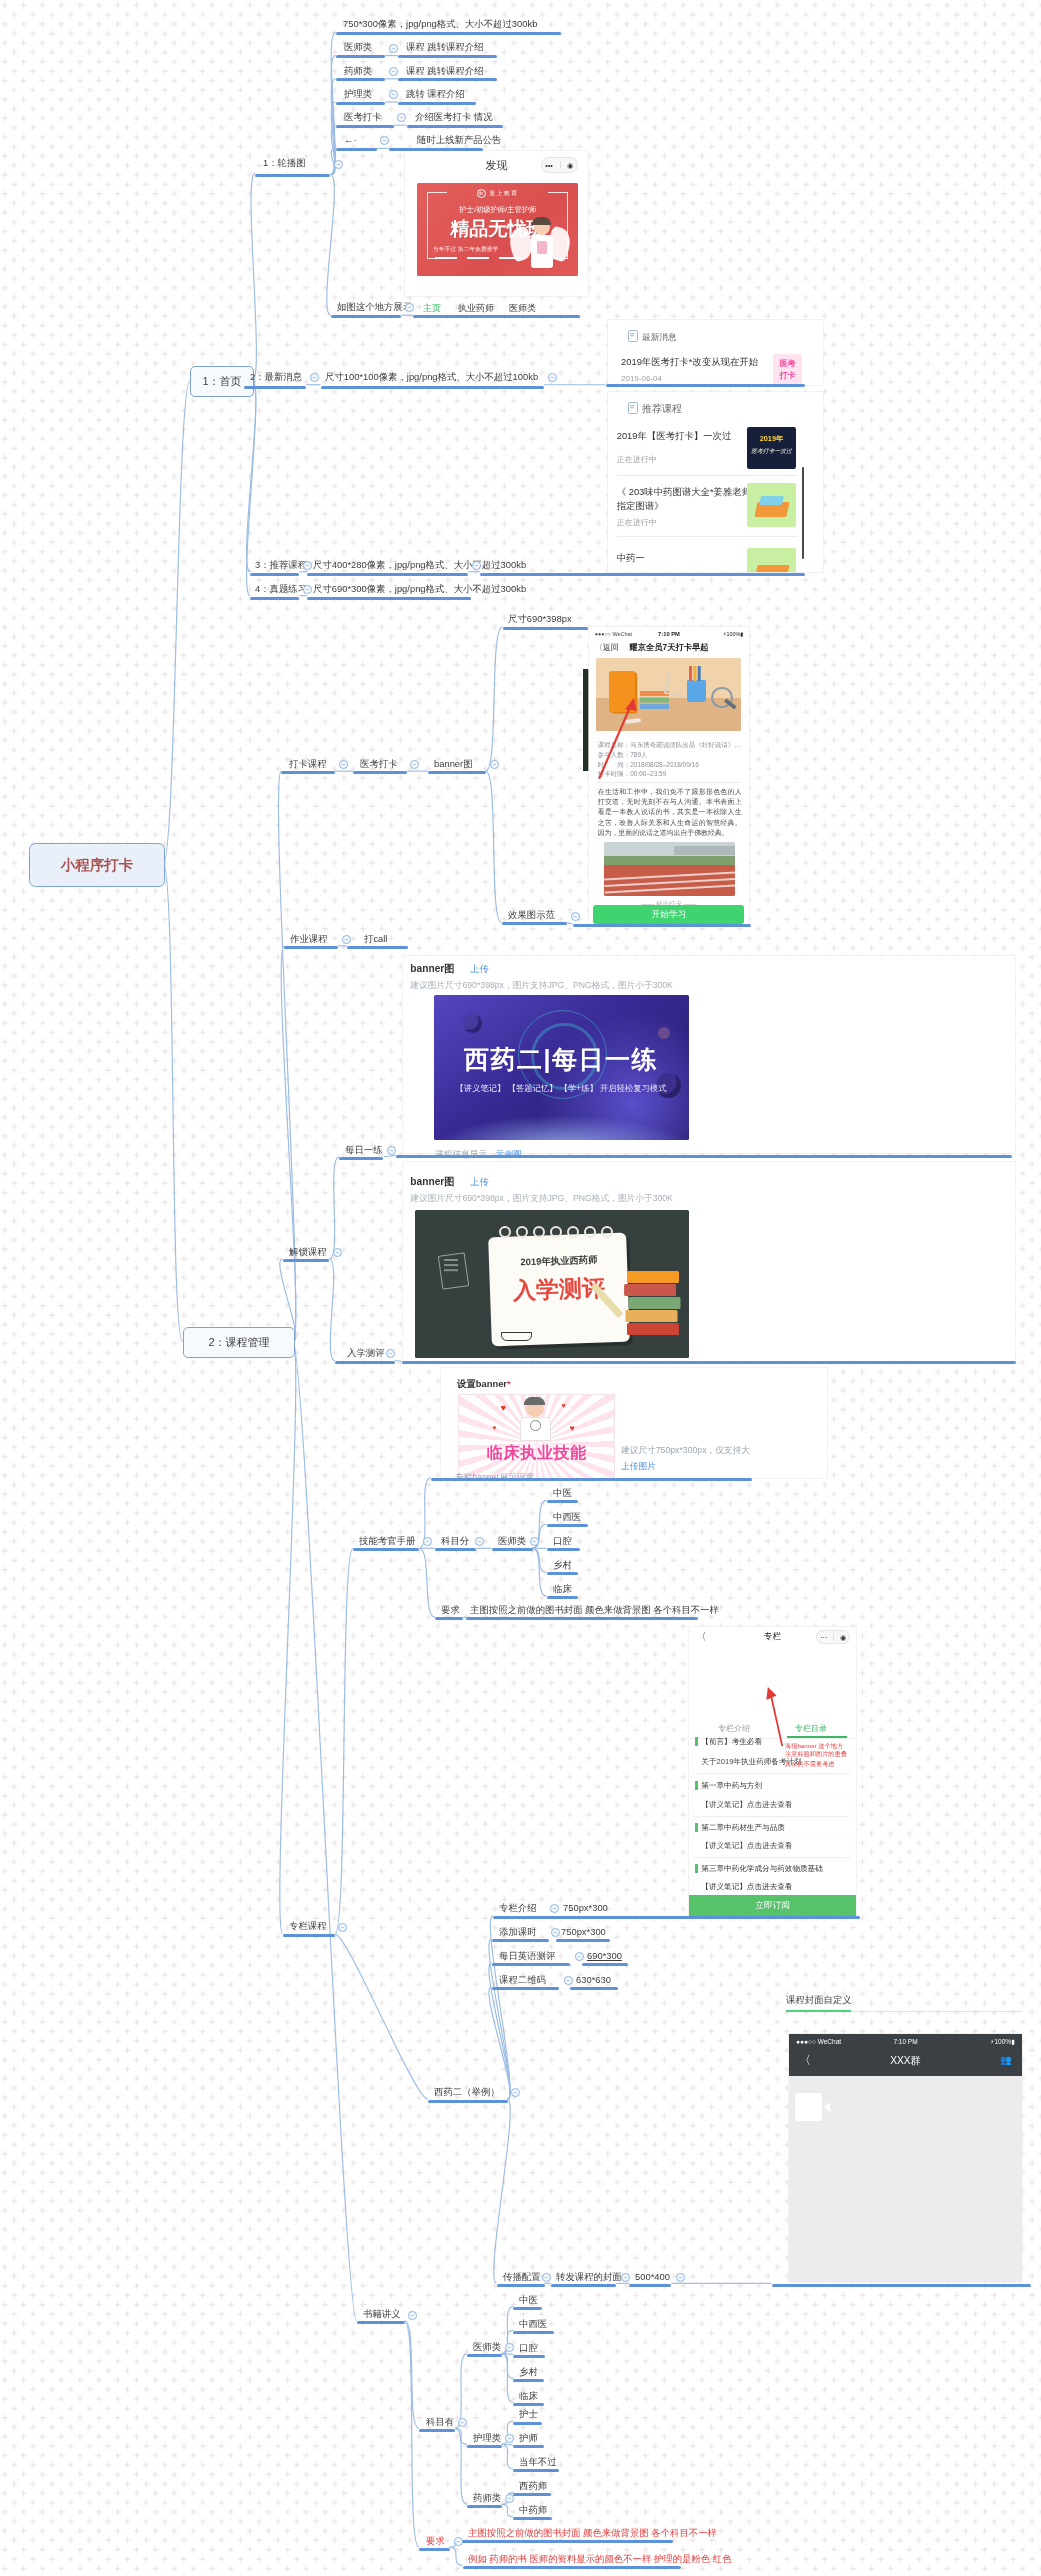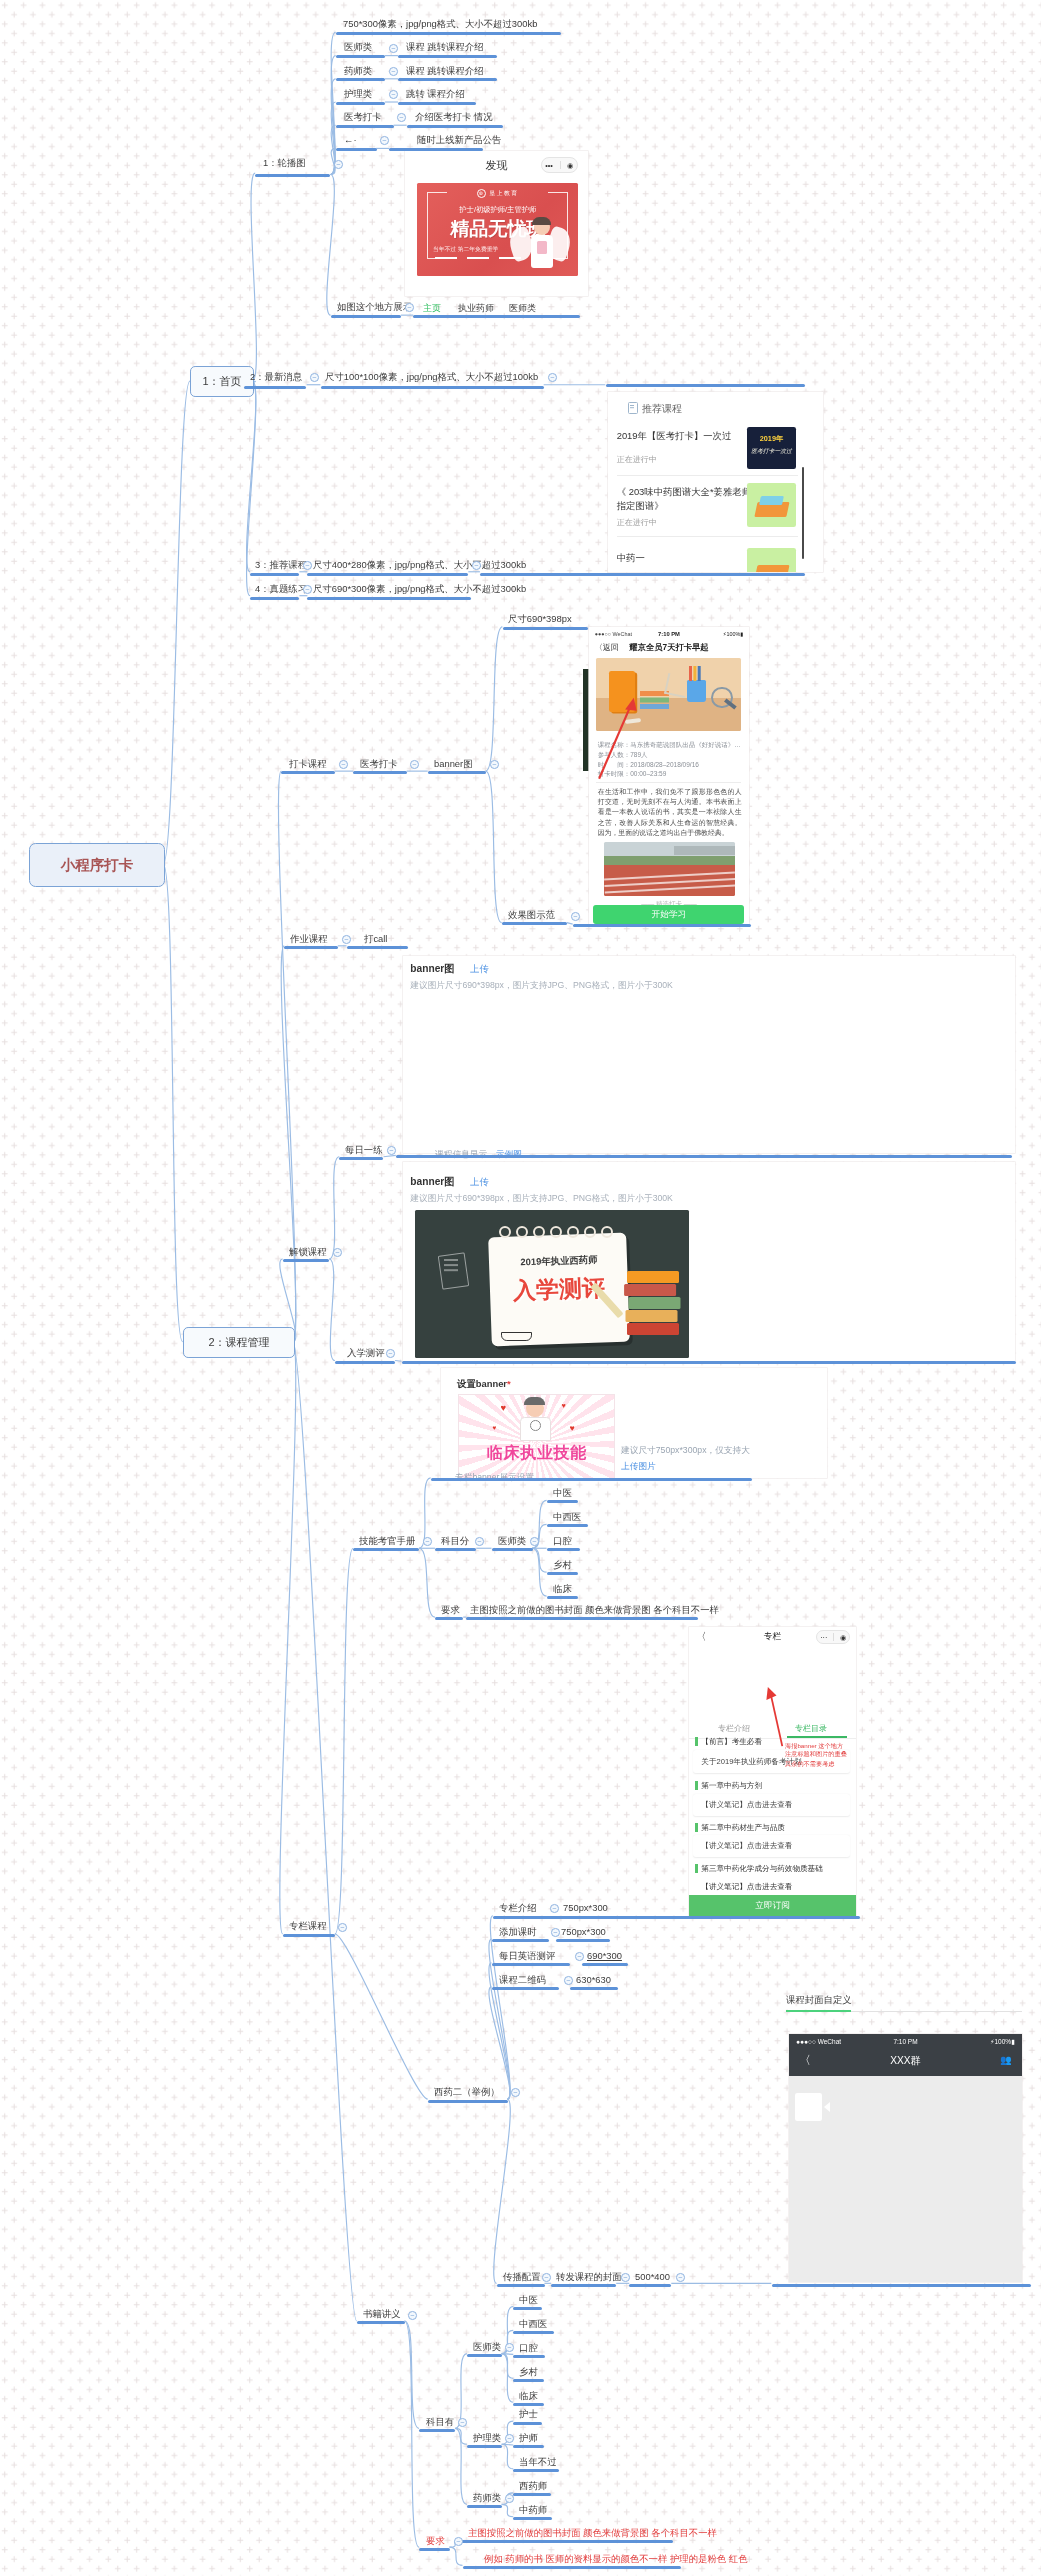--- a/index.html
+++ b/index.html
@@ -286,21 +286,21 @@
       <div class="badge" style="left: 505px; top: 2494px;">−</div>
       <div class="node-label" style="left: 519px; top: 2480px;">西药师</div>
       <div class="ul" style="left: 513px; top: 2493px; width: 38px;"></div>
       <div class="node-label" style="left: 519px; top: 2504px;">中药师</div>
       <div class="ul" style="left: 513px; top: 2517px; width: 39px;"></div>
       <div class="node-label red" style="left: 426px; top: 2535px;">要求</div>
       <div class="ul" style="left: 419px; top: 2548px; width: 30.5px;"></div>
       <div class="badge" style="left: 454px; top: 2537px;">−</div>
       <div class="node-label red" style="left: 468px; top: 2527px;">主图按照之前做的图书封面 颜色来做背景图 各个科目不一样</div>
       <div class="ul" style="left: 461px; top: 2540px; width: 212px;"></div>
-      <div class="node-label red" style="left: 484px; top: 2553px;">例如 药师的书 医师的资料显示的颜色不一样 护理的是粉色 红色</div>
+      <div class="node-label red" style="left: 468px; top: 2553px;">例如 药师的书 医师的资料显示的颜色不一样 护理的是粉色 红色</div>
       <div class="ul" style="left: 463px; top: 2566px; width: 218px;"></div>
       <div class="ul" style="left: 413px; top: 315px; width: 167px;"></div>
       <div class="ul" style="left: 606px; top: 384px; width: 199px;"></div>
       <div class="ul" style="left: 480px; top: 573px; width: 325px;"></div>
       <div class="ul" style="left: 573px; top: 924px; width: 178px;"></div>
       <div class="ul" style="left: 396px; top: 1155px; width: 616px;"></div>
       <div class="ul" style="left: 402px; top: 1361px; width: 614px;"></div>
       <div class="ul" style="left: 431px; top: 1478px; width: 321px;"></div>
       <div class="ul" style="left: 493px; top: 1916px; width: 367px;"></div>
       <div class="ul" style="left: 772px; top: 2284px; width: 259px;"></div>
@@ -329,20 +329,29 @@
         <div class="abs" style="left:16px;top:20.3px;width:22px;height:33px;background:#fff;border-radius:4.4px 4.4px 2.9px 2.9px;"></div>
         <div class="abs" style="left:22px;top:26px;width:10.2px;height:13px;background:#f3b8c8;border-radius:1.5px;"></div>
       </div>
     </div>
   </div>
 
   <div class="abs" style="left:423px;top:302px;font-size:9px;color:#2fbf5f;z-index:3;">主页</div>
   <div class="abs" style="left:458px;top:302px;font-size:9px;color:#3c3c3c;z-index:3;">执业药师</div>
   <div class="abs" style="left:509px;top:302px;font-size:9px;color:#3c3c3c;z-index:3;">医师类</div>
 
+  <div class="card" style="left:608px;top:320px;width:215px;height:65px;overflow:hidden;">
+    <div class="abs" style="left:19.6px;top:8.7px;font-size:8.7px;color:#666;"><span class="docicon"></span><span>最新消息</span></div>
+    <div class="abs" style="left:13px;top:36px;font-size:9.4px;color:#333;">2019年医考打卡*改变从现在开始</div>
+    <div class="abs" style="left:13px;top:54px;font-size:8px;color:#a0a0a0;">2019-06-04</div>
+    <div class="abs" style="left:165px;top:34px;width:29px;height:30.5px;background:#ffe3ef;border-radius:2.2px;text-align:center;font-size:8px;font-weight:bold;color:#f8459c;line-height:1.4;padding-top:4.4px;box-sizing:border-box;">
+      <div>医考</div>
+        <div>打卡</div>
+    </div>
+  </div>
 
   <div class="card" style="left:608px;top:392px;width:215px;height:180px;overflow:hidden;">
     <div class="abs" style="left:19.6px;top:8.7px;font-size:10px;color:#666;"><span class="docicon"></span><span>推荐课程</span></div>
     <div class="abs" style="left:8.7px;top:38px;font-size:9.4px;color:#333;">2019年【医考打卡】一次过</div>
     <div class="abs" style="left:8.7px;top:62px;font-size:8px;color:#a0a0a0;">正在进行中</div>
     <div class="abs" style="left:139px;top:35px;width:49px;height:42px;background:#17203a;border-radius:2.2px;overflow:hidden;">
       <div class="abs" style="left:0;top:7.3px;width:100%;text-align:center;font-size:7.3px;color:#ffd23e;font-weight:bold;">2019年</div>
       <div class="abs" style="left:0;top:20.3px;width:100%;text-align:center;font-size:5.8px;color:#f3f0df;font-style:italic;">医考打卡一次过</div>
     </div>
     <div class="abs" style="left:8.7px;top:83px;width:181px;height:0.7px;background:#ececec;"></div>
@@ -396,20 +405,30 @@
     </div>
     <div class="abs" style="left:0;top:273px;width:100%;text-align:center;font-size:6.5px;color:#b5b5b5;">—— 精选打卡 ——</div>
     <div class="abs" style="left:11.6px;top:284px;width:11.6px;height:11.6px;border-radius:50%;background:#555;"></div>
     <div class="greenbtn" style="left:4.4px;top:278px;width:151px;height:19px;line-height:19px;font-size:8.7px;">开始学习</div>
   </div>
 
   <div class="card" style="left:403px;top:956px;width:612px;height:197px;">
     <div class="abs" style="left:7.3px;top:5.8px;font-size:10.2px;font-weight:bold;color:#333;">banner图</div>
     <div class="abs" style="left:67px;top:6.5px;font-size:9.4px;"><span class="link">上传</span></div>
     <div class="abs" style="left:7.3px;top:24px;font-size:8.7px;color:#a8b0ba;">建议图片尺寸690*398px，图片支持JPG、PNG格式，图片小于300K</div>
+    <div class="abs" style="left:30.5px;top:39px;width:255px;height:145px;border-radius:1.5px;overflow:hidden;background:radial-gradient(circle at 78% 75%,#5a4ecb 0%,rgba(90,78,203,0) 42%),linear-gradient(145deg,#5447c0 0%,#372a94 45%,#221a63 100%);">
+      <div class="abs" style="left:84px;top:14.5px;width:87px;height:87px;border:1.5px solid rgba(63,208,216,.45);border-radius:50%;"></div>
+      <div class="abs" style="left:97px;top:27.6px;width:61px;height:61px;border:3.6px solid rgba(63,208,216,.35);border-radius:50%;"></div>
+      <div class="abs" style="left:29px;top:19px;width:19px;height:19px;border-radius:50%;background:#463a9e;box-shadow:inset -3.6px -2.9px 0 #2d2478;"></div>
+      <div class="abs" style="right:19px;top:32px;width:11.6px;height:11.6px;border-radius:50%;background:#6a4a8e;"></div>
+      <div class="abs" style="right:7.3px;top:78px;width:25px;height:25px;border-radius:50%;background:#3c2f8e;box-shadow:inset -4.4px -3.6px 0 #2a2068;"></div>
+      <div class="abs" style="left:0;top:48px;width:100%;text-align:center;font-size:25px;font-weight:bold;color:#fff;letter-spacing:1.5px;">西药二|每日一练</div>
+      <div class="abs" style="left:0;top:88px;width:100%;text-align:center;font-size:8.3px;color:#e9e9ff;">【讲义笔记】 【答题记忆】 【学+练】 开启轻松复习模式</div>
+      <div class="abs" style="left:0;bottom:0;width:100%;height:25px;background:radial-gradient(ellipse at 50% 130%,#8fa2e8 0%,rgba(60,50,140,0) 70%);"></div>
+    </div>
   </div>
   <div class="abs" style="left:435px;top:1149px;font-size:8.7px;color:#9aa5b2;z-index:3;"><span>课程信息显示</span>　<span class="link">示例图</span></div>
 
   <div class="card" style="left:403px;top:1162px;width:612px;height:199px;">
     <div class="abs" style="left:7.3px;top:13px;font-size:10.2px;font-weight:bold;color:#333;">banner图</div>
     <div class="abs" style="left:67px;top:13.8px;font-size:9.4px;"><span class="link">上传</span></div>
     <div class="abs" style="left:7.3px;top:31px;font-size:8.7px;color:#a8b0ba;">建议图片尺寸690*398px，图片支持JPG、PNG格式，图片小于300K</div>
     <div class="abs" style="left:11.6px;top:48px;width:274px;height:148px;background:#36413f;border-radius:1.5px;overflow:hidden;">
       <div class="abs" style="left:25px;top:44px;width:25px;height:32px;border:1.5px solid rgba(255,255,255,.5);border-radius:1.5px;transform:rotate(-8deg);"></div>
       <div class="abs" style="left:29px;top:49px;width:14.5px;height:1.5px;background:rgba(255,255,255,.4);box-shadow:0 5.1px 0 rgba(255,255,255,.4),0 10.2px 0 rgba(255,255,255,.4);"></div>

